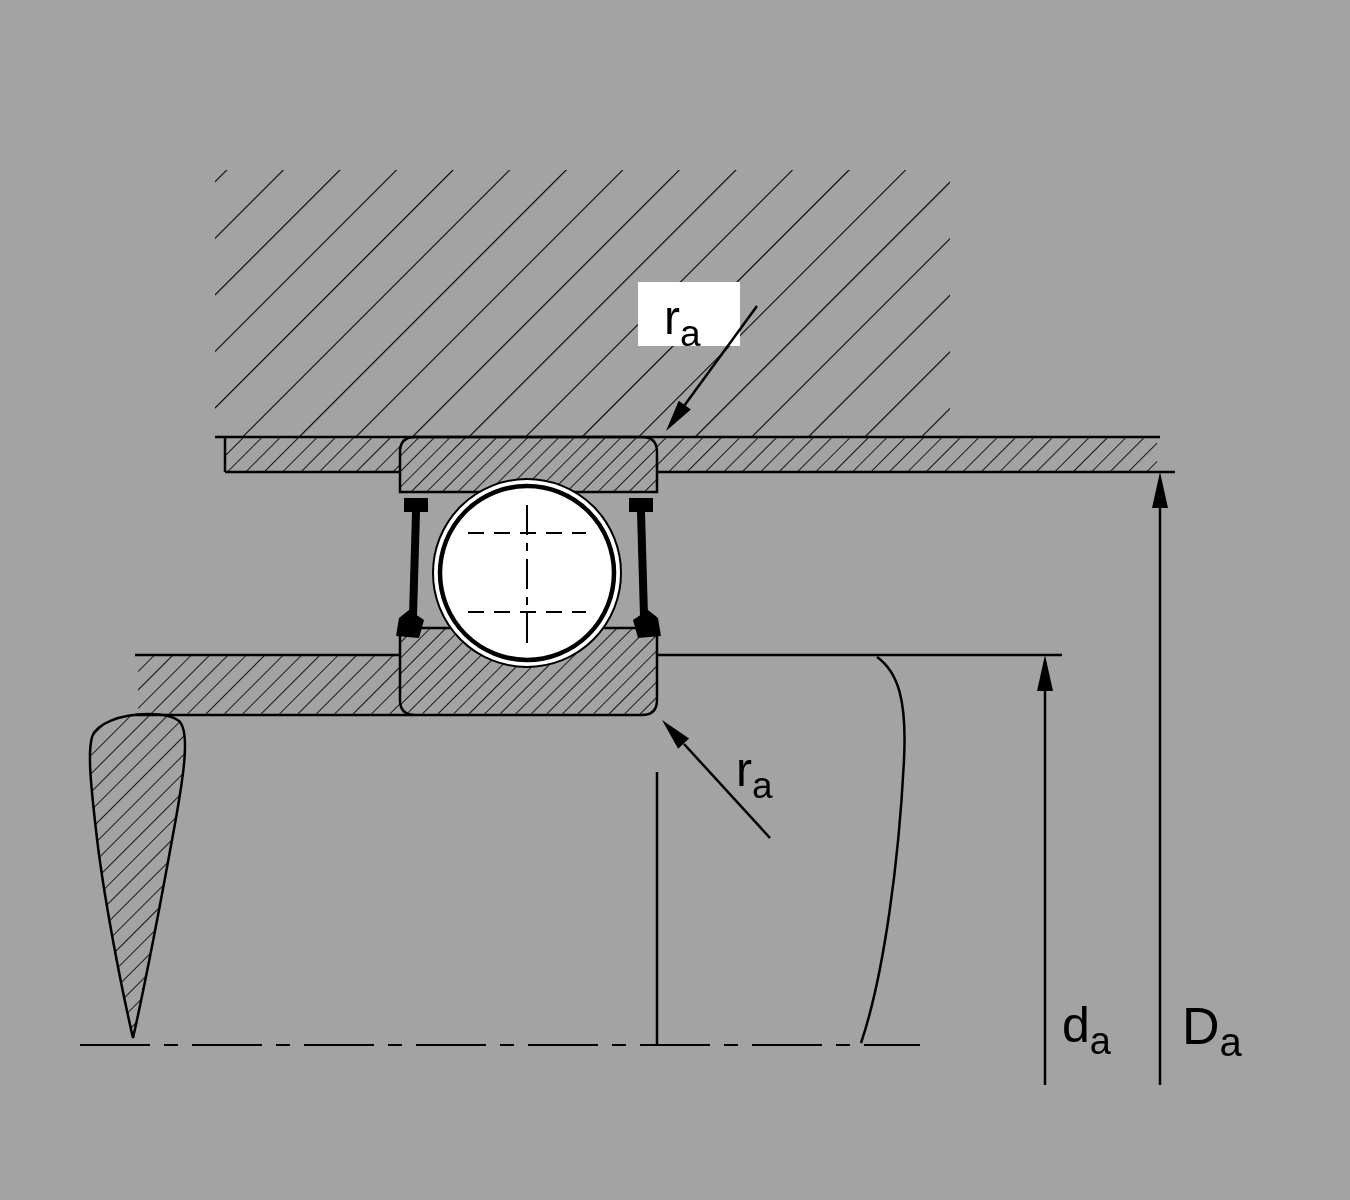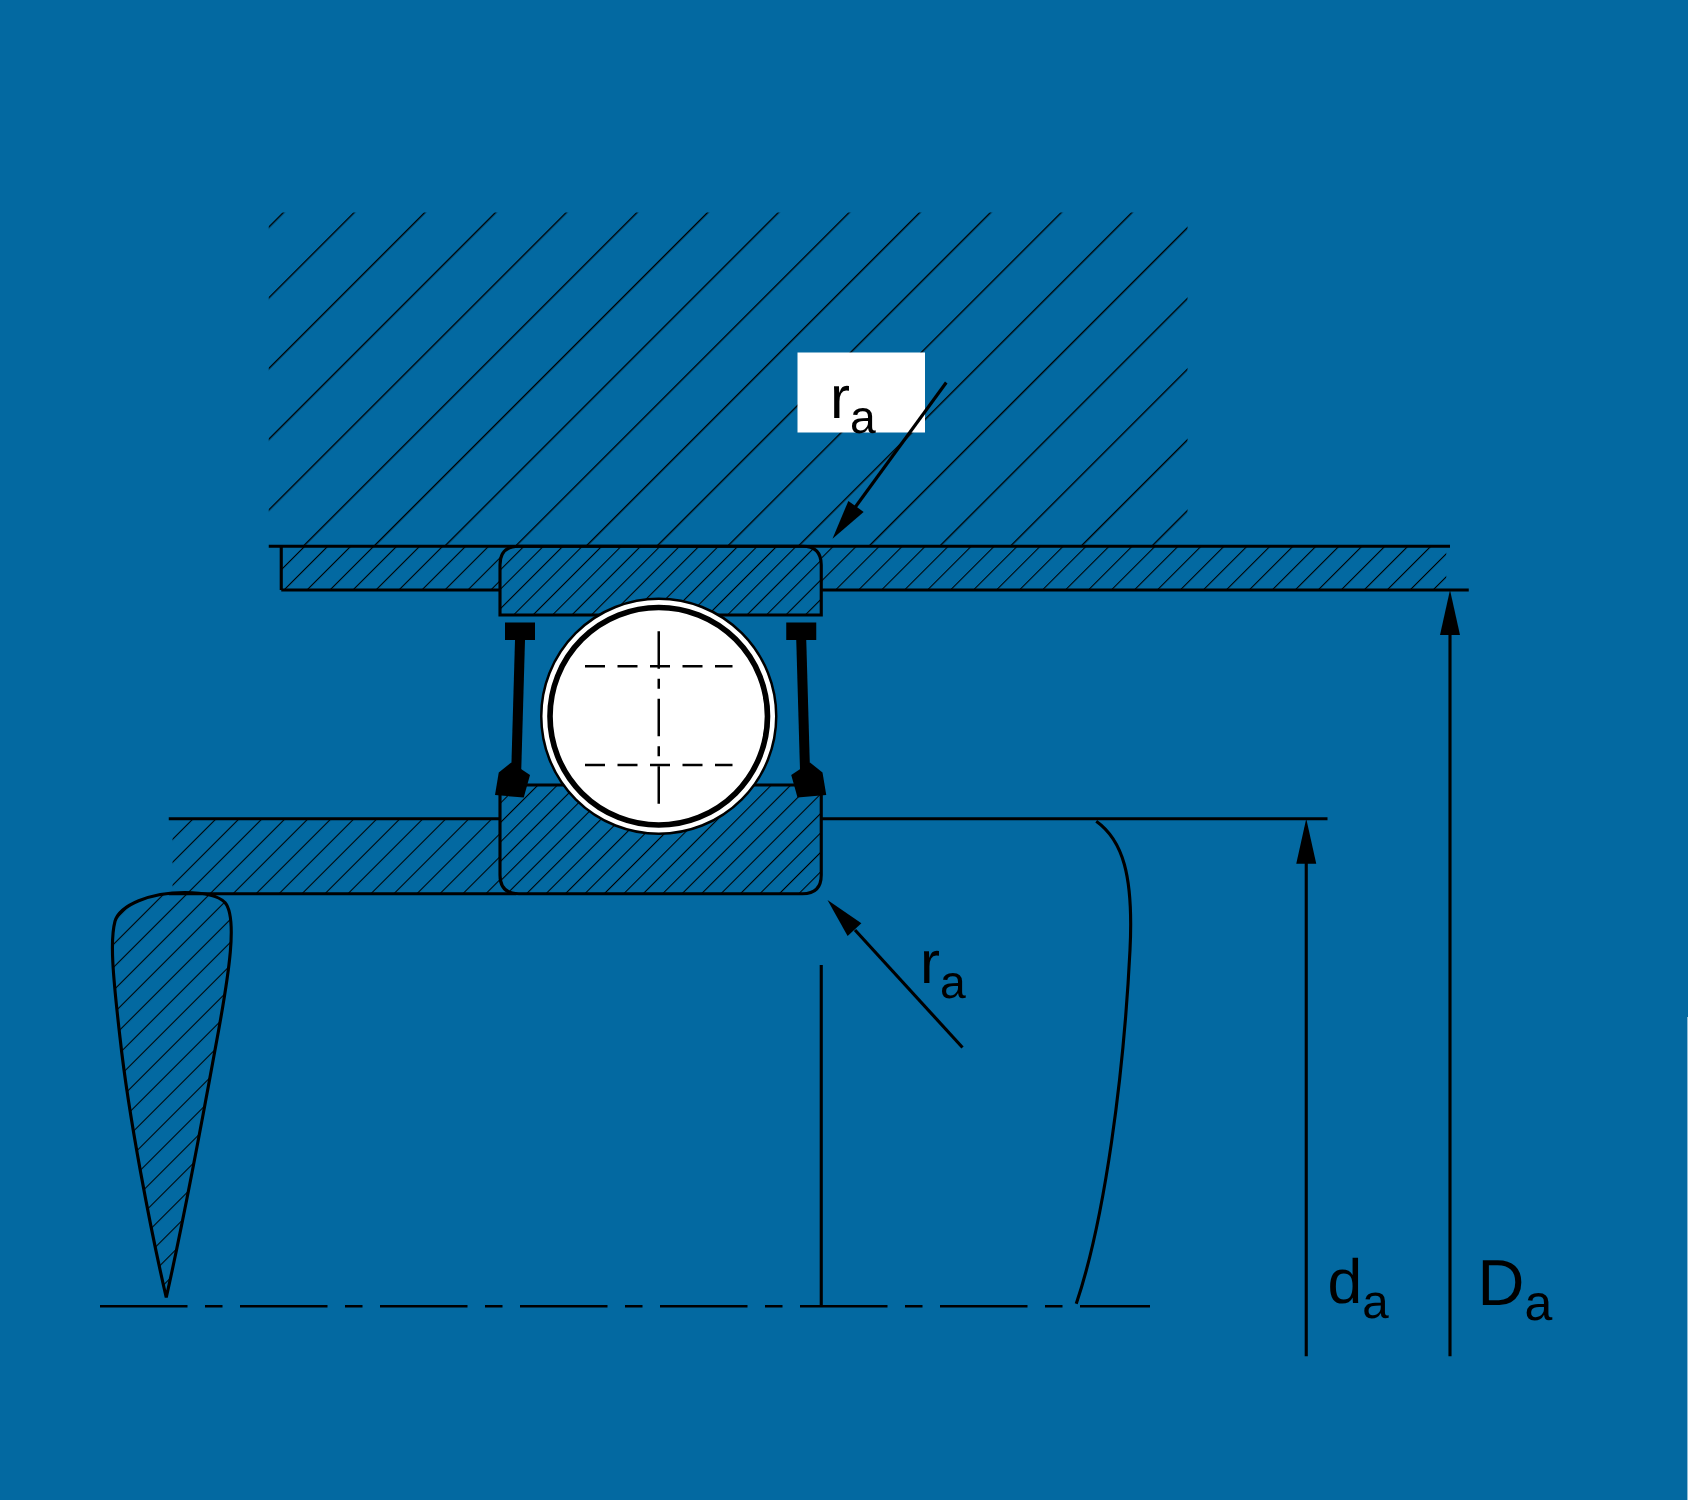--- a/index.html
+++ b/index.html
@@ -4,21 +4,21 @@
 <style>
   html, body {
     margin: 0;
     padding: 0;
     background: #ffffff;
   }
   .stage {
     position: relative;
     width: 1350px;
     height: 1200px;
-    background: #0369a1;
+    background: #a3a3a3;
     overflow: hidden;
   }
   svg { display: block; }
   .lbl {
     font-family: "Liberation Sans", sans-serif;
     fill: #000000;
   }
   .thin  { stroke: #000; stroke-width: 2;   fill: none; }
   .med   { stroke: #000; stroke-width: 2.5; fill: none; }
 </style>

